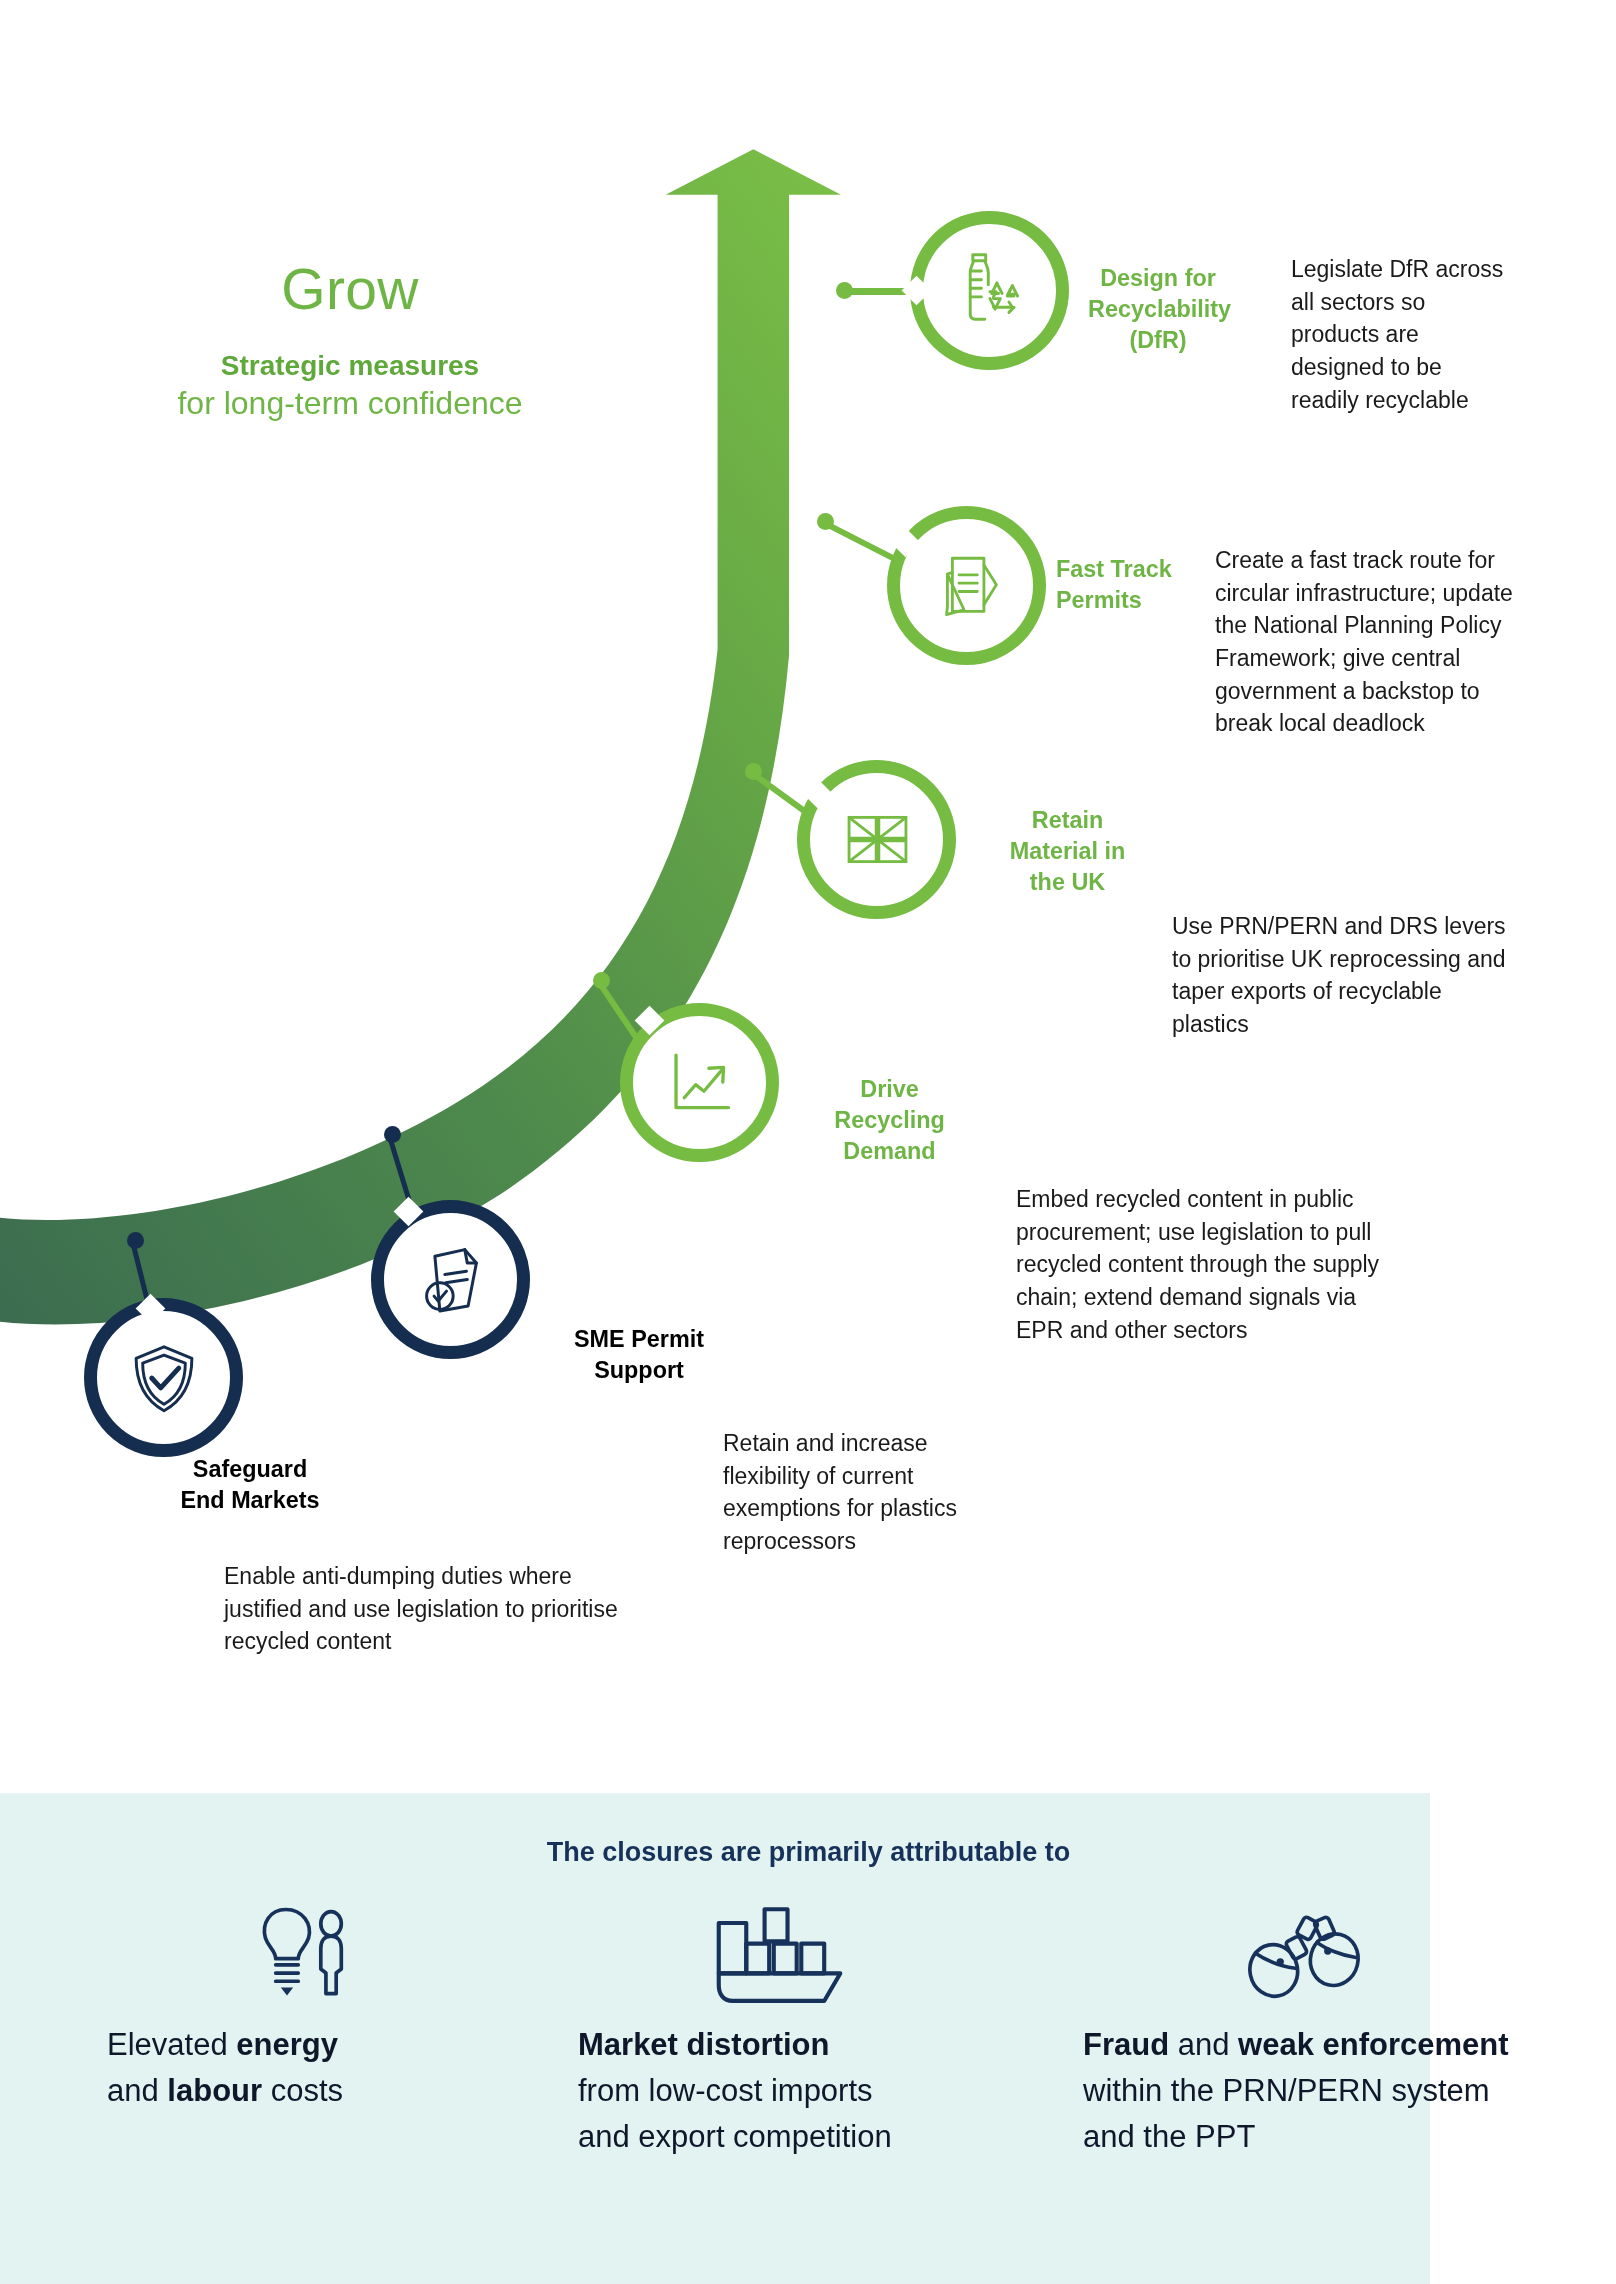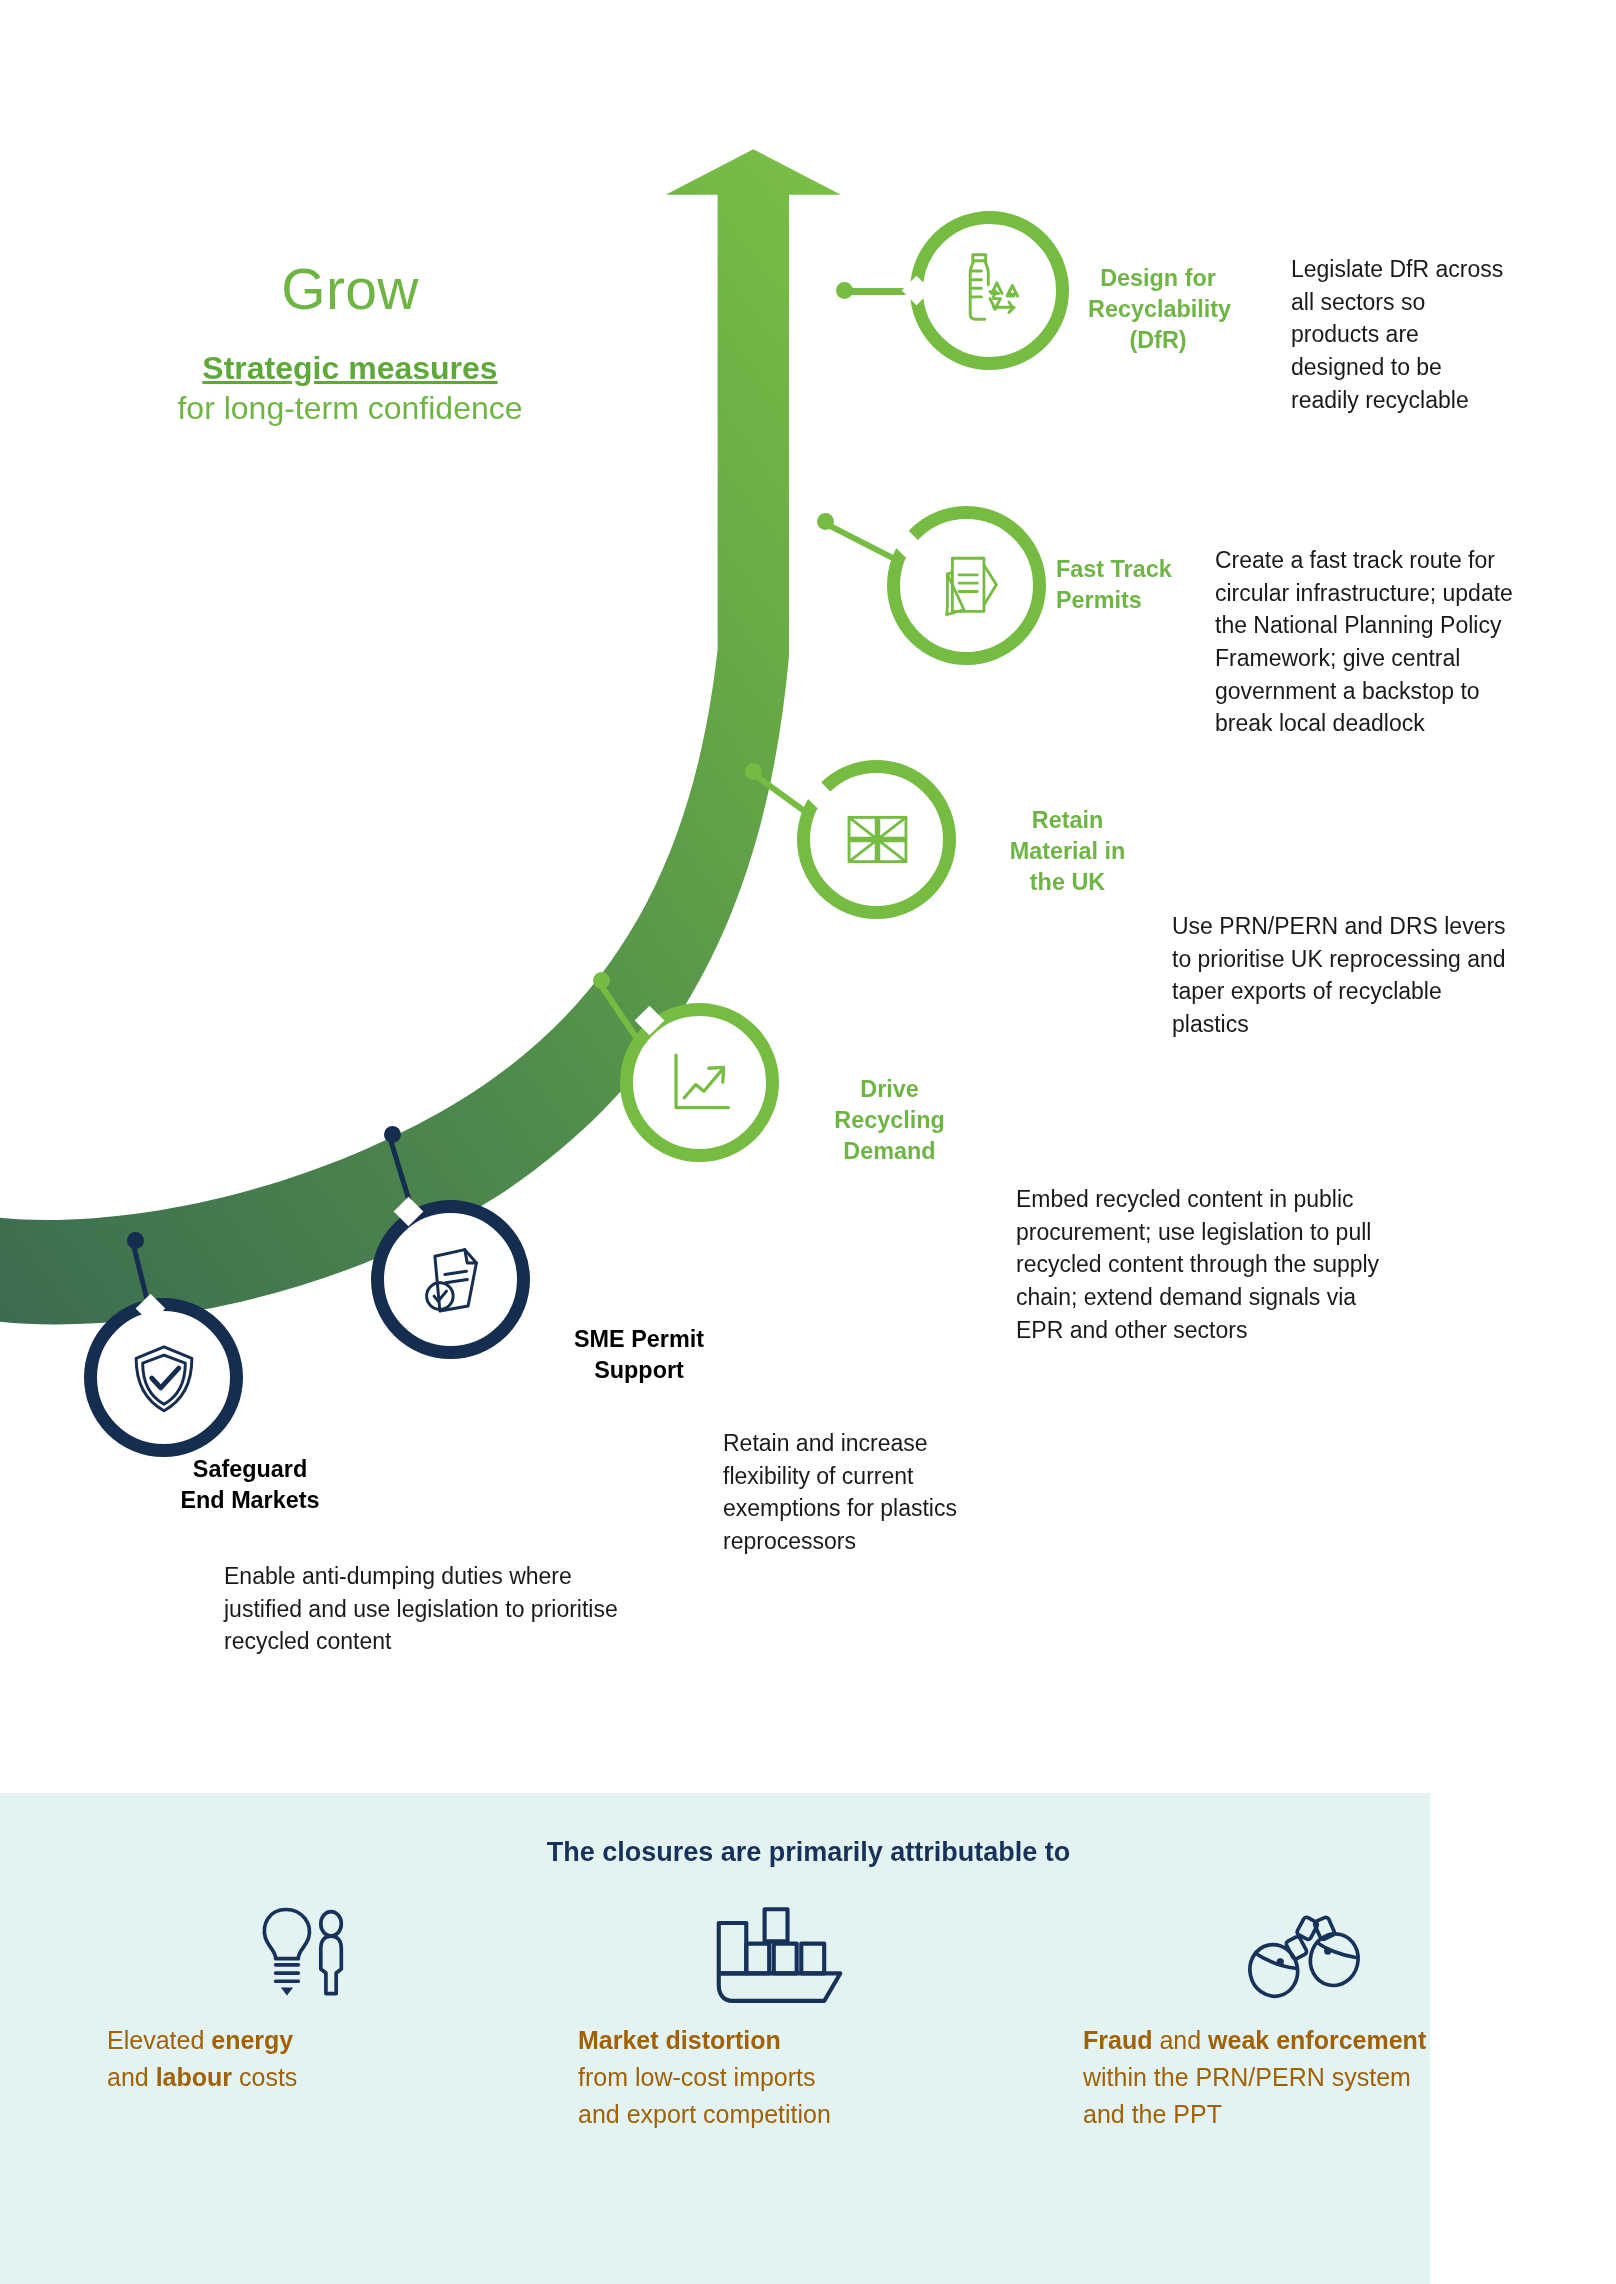--- a/index.html
+++ b/index.html
@@ -38,25 +38,24 @@
   }
   #grow-title {
     font-size: 57px;
     font-weight: 400;
     color: #6FB545;
     letter-spacing: 0.3px;
     line-height: 1.05;
   }
   #strategic-line {
     margin-top: 28.6px;
-    font-size: 32px;
+    font-size: 28px;
     font-weight: 700;
     color: #5FA83A;
     line-height: 1.25;
-    text-decoration: underline;
   }
   #confidence-line {
     font-size: 32px;
     font-weight: 400;
     color: #6FB545;
     line-height: 1.25;
   }
 
   
   .node {
@@ -141,23 +140,23 @@
     width: 403px;
   }
   .panel-icon {
     height: 97px;
     display: flex;
     align-items: center;
     justify-content: center;
   }
   .panel-text {
     margin-top: 23.4px;
-    font-size: 25px;
+    font-size: 31px;
     line-height: 1.48;
-    color: #a16207;
+    color: #0f172a;
     font-weight: 400;
   }
   .panel-text b { font-weight: 700; }
 </style>
 </head>
 <body>
 
 <div id="stage">
 
   <svg id="arrow-layer" viewBox="0 0 2490 3518" preserveAspectRatio="none">

